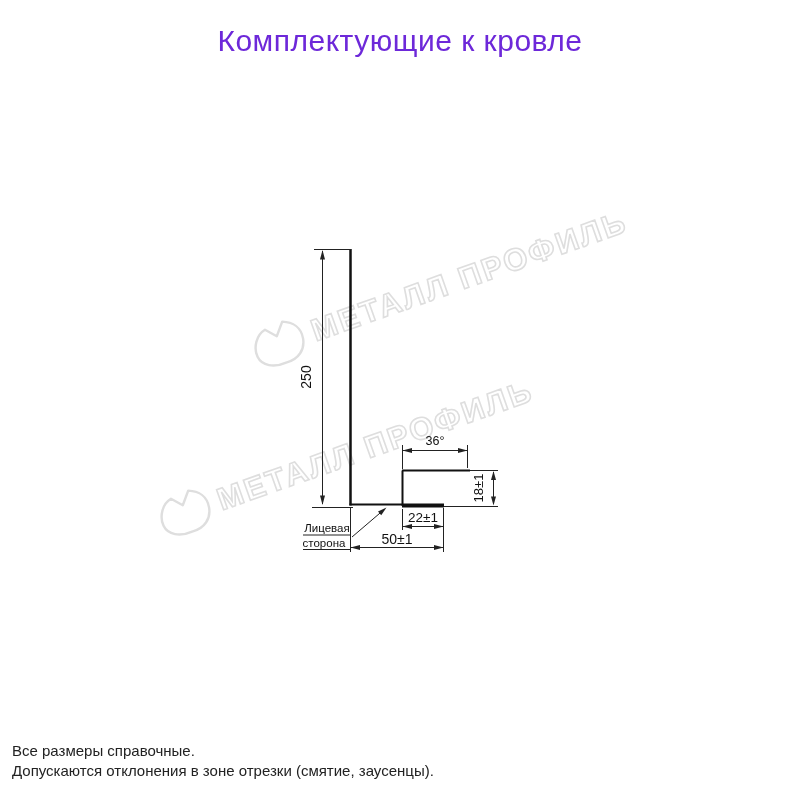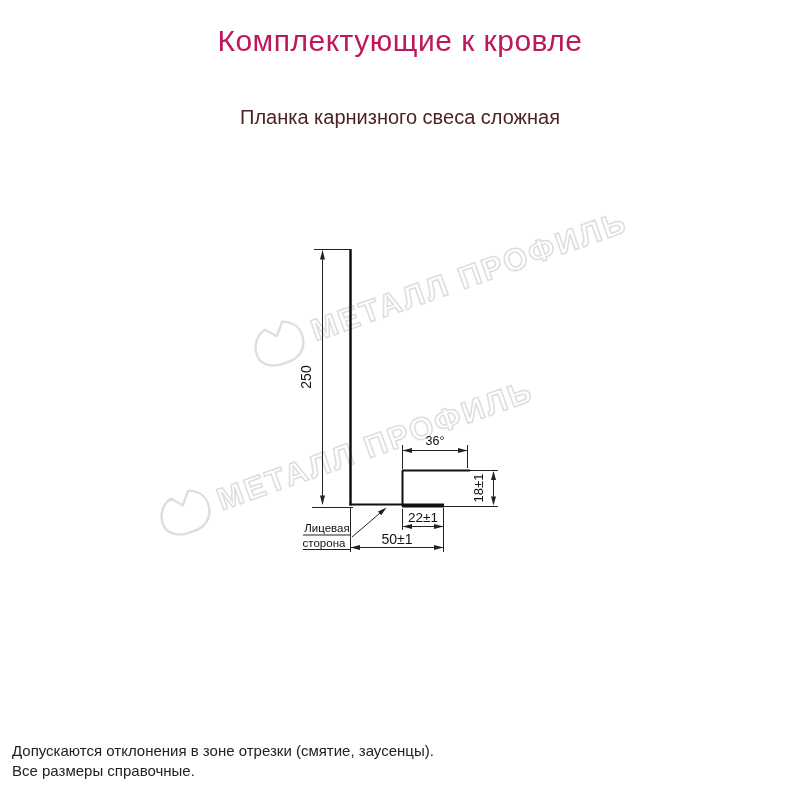--- a/index.html
+++ b/index.html
@@ -1,40 +1,39 @@
 <!DOCTYPE html>
 <html><head>
 <meta charset="utf-8">
 <style>
   html,body{margin:0;padding:0;background:#fff;}
   .page{position:relative;width:800px;height:800px;background:#ffffff;overflow:hidden;
         font-family:"Liberation Sans",sans-serif;}
   .title{position:absolute;top:24px;left:0;width:800px;text-align:center;
-         font-size:30px;color:#be185d;letter-spacing:0.5px;}
+         font-size:30px;color:#6d28d9;letter-spacing:0.5px;}
   .subtitle{position:absolute;top:106px;left:0;width:800px;text-align:center;
             font-size:20px;line-height:22px;color:#4e2222;}
   .drawing-svg{position:absolute;left:0;top:0;width:800px;height:800px;}
   .footer{position:absolute;left:12px;top:741px;font-size:15px;line-height:20px;color:#222;}
   .wm{fill:#ffffff;stroke:#dedede;stroke-width:2.4;stroke-linejoin:round;}
   .wmtext{fill:#ffffff;stroke:#dedede;stroke-width:1.6;font-weight:bold;
           font-size:31px;letter-spacing:2.5px;font-family:"Liberation Sans",sans-serif;}
   .pline{stroke:#111;fill:none;}
   .thin{stroke:#222;stroke-width:1;fill:none;}
   .arr{fill:#222;stroke:none;}
   .dimtext{fill:#111;font-family:"Liberation Sans",sans-serif;}
 </style>
 </head>
 <body>
 
 <div class="page">
 
   <div class="title">Комплектующие к кровле</div>
 
   <div class="subtitle">
-    <div>Планка карнизного свеса сложная</div>
   </div>
 
   <svg class="drawing-svg" viewBox="0 0 800 800">
 
     <g transform="translate(247,333) rotate(-19.5)">
       <path class="wm" d="M2,26 C1,16 8,5 18,3 L27,13 L37,1 C47,5 53,13 51,24 C49,35 40,42 27,41 C14,42 3,36 2,26 Z"></path>
       <text class="wmtext" x="62" y="31">МЕТАЛЛ ПРОФИЛЬ</text>
     </g>
 
     <g transform="translate(153,502) rotate(-19.5)">
@@ -98,17 +97,17 @@
       <line class="thin" x1="352" y1="537" x2="383" y2="510.5"></line>
       <polygon class="arr" points="386.5,507.5 378,511.4 381.2,515.2"></polygon>
       <text class="dimtext" font-size="11.5" text-anchor="middle" x="327" y="532">Лицевая</text>
       <line class="thin" x1="303" y1="535" x2="351" y2="535"></line>
       <text class="dimtext" font-size="11.5" text-anchor="middle" x="324" y="547">сторона</text>
       <line class="thin" x1="303" y1="549.5" x2="351" y2="549.5"></line>
     </g>
   </svg>
 
   <div class="footer">
+    <div>Все размеры справочные.</div>
     <div>Допускаются отклонения в зоне отрезки (смятие, заусенцы).</div>
-    <div>Все размеры справочные.</div>
   </div>
 
 </div>
 
 </body></html>

